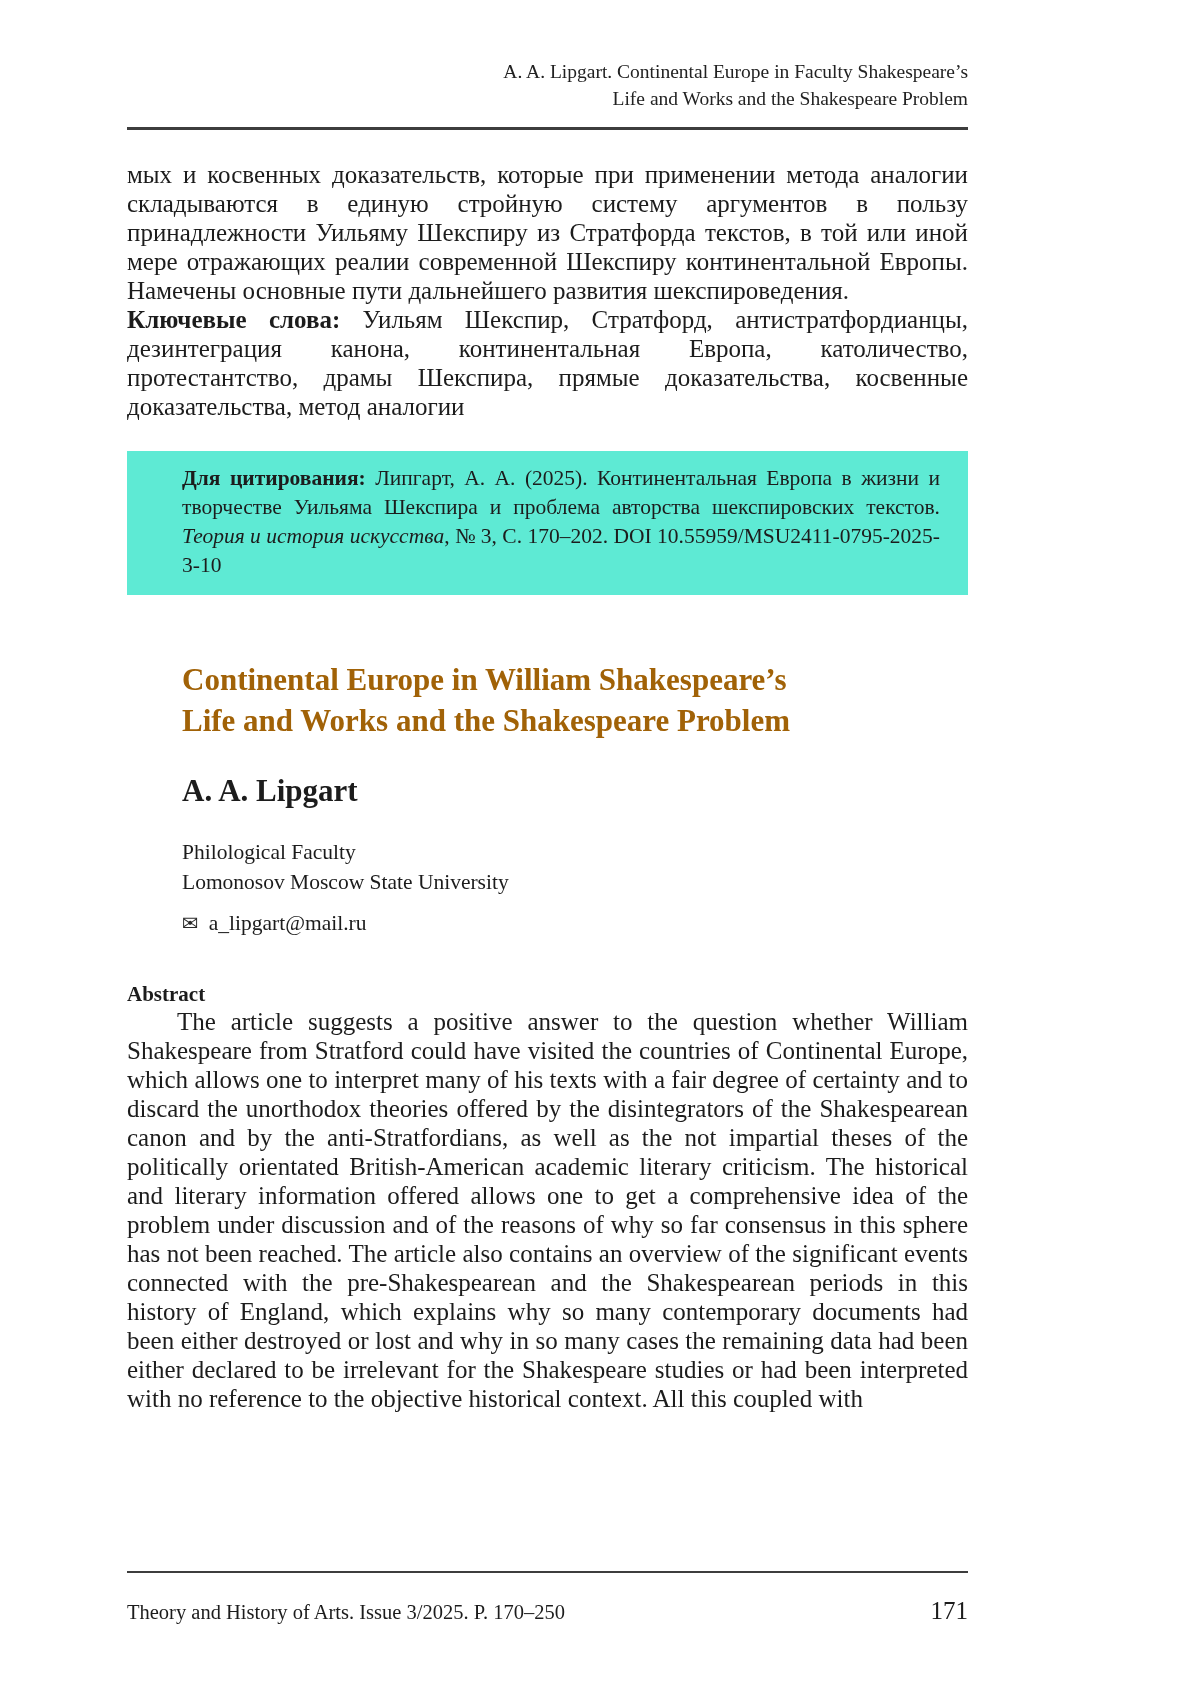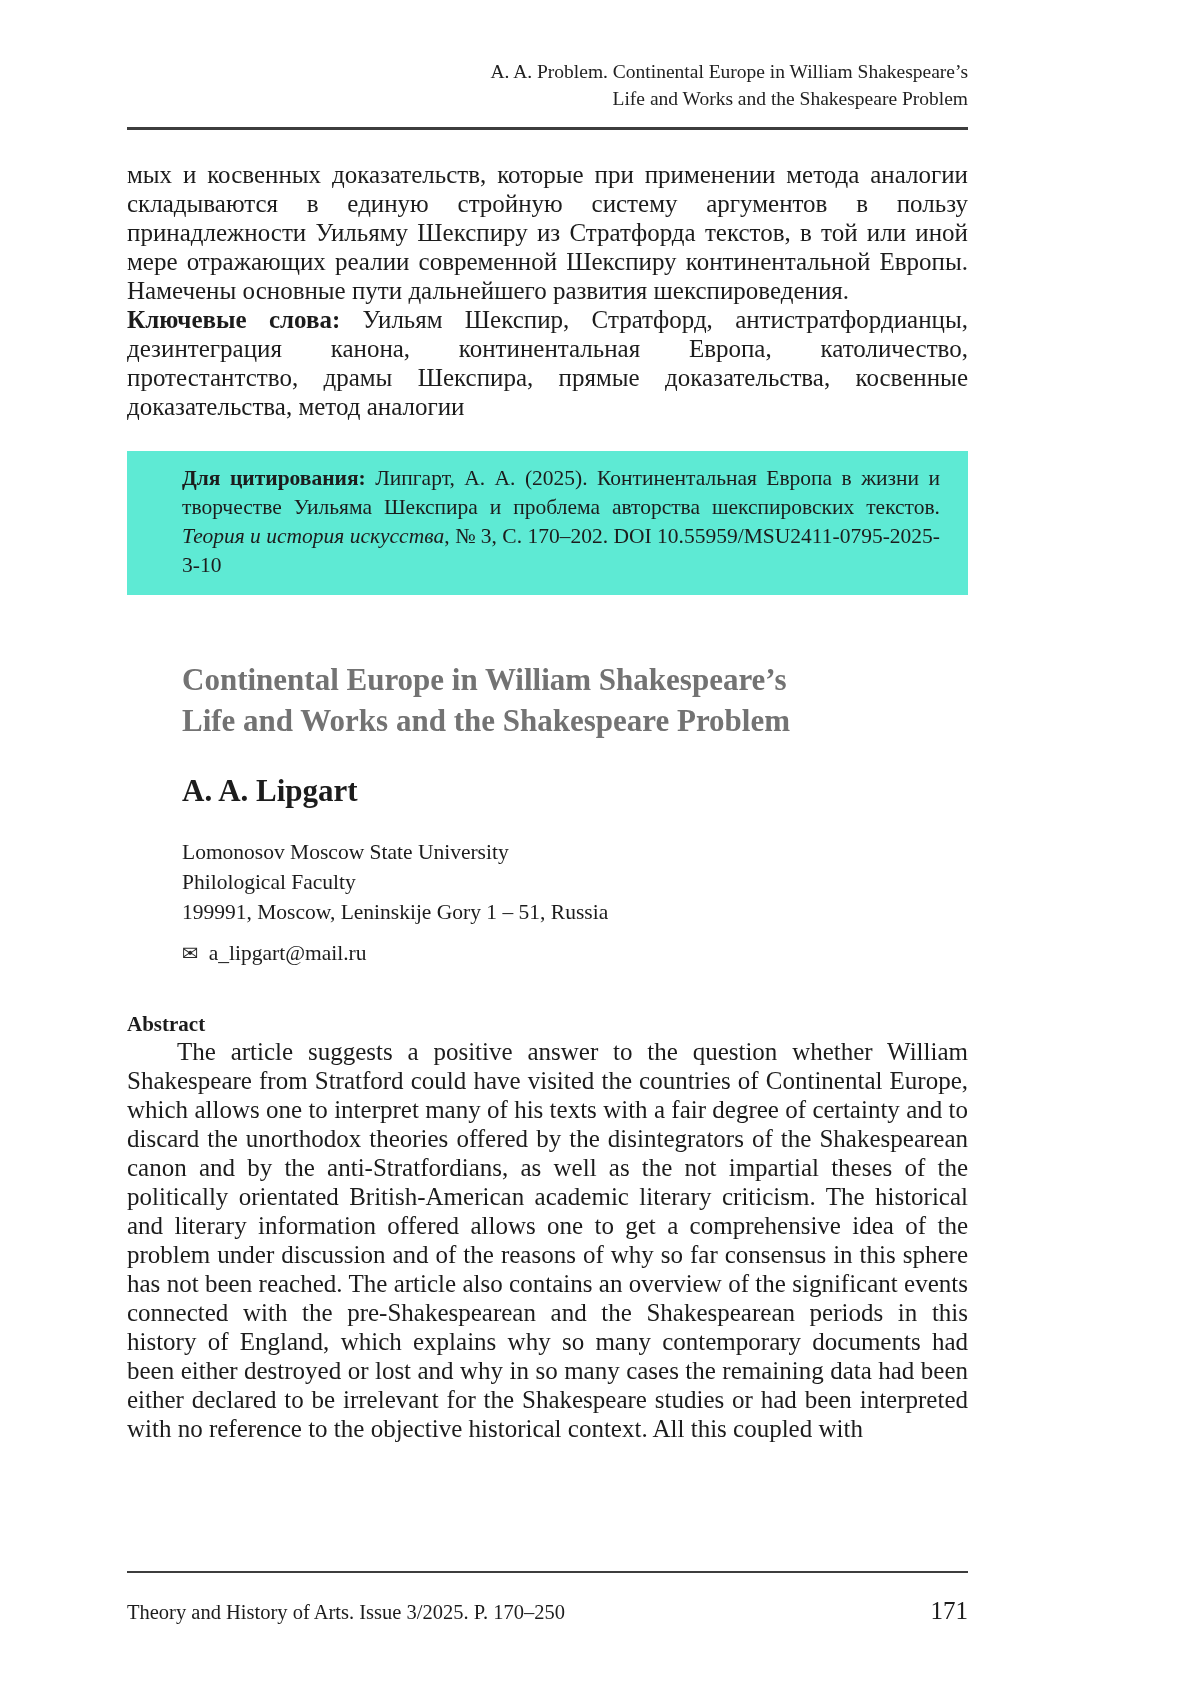--- a/index.html
+++ b/index.html
@@ -63,21 +63,21 @@
   }
   .citation-box b { font-weight: 700; }
   .citation-box i { font-style: italic; }
 
   
   .article-title {
     margin: 64px 0 0 55px;
     font-size: 31px;
     line-height: 41px;
     font-weight: 700;
-    color: #737373;
+    color: #a16207;
   }
   .article-author {
     margin: 32px 0 0 55px;
     font-size: 31px;
     font-weight: 700;
   }
   .affiliation {
     margin: 28px 0 0 55px;
     font-size: 21.5px;
     line-height: 30px;
@@ -121,21 +121,21 @@
     font-size: 25px;
   }
 </style>
 </head>
 <body>
 
 <div class="page">
 
   <header>
     <div class="running-header">
-      <div>A. A. Problem. Continental Europe in William Shakespeare’s</div>
+      <div>A. A. Lipgart. Continental Europe in Faculty Shakespeare’s</div>
       <div>Life and Works and the Shakespeare Problem</div>
     </div>
     <div class="rule"></div>
   </header>
 
   <main>
 
     <p class="body-para ru-continuation">мых и косвенных доказательств, которые при применении метода аналогии складываются в единую стройную систему аргументов в пользу принадлежности Уильяму Шекспиру из Стратфорда текстов, в той или иной мере отражающих реалии современной Шекспиру континентальной Европы. Намечены основные пути дальнейшего развития шекспироведения.</p>
 
     <p class="body-para keywords-para"><b>Ключевые слова:</b><span> Уильям Шекспир, Стратфорд, антистратфордианцы, дезинтеграция канона, континентальная Европа, католичество, протестантство, драмы Шекспира, прямые доказательства, косвенные доказательства, метод аналогии</span></p>
@@ -145,23 +145,22 @@
     </div>
 
     <h1 class="article-title">
       <span>Continental Europe in William Shakespeare’s</span><br>
       <span>Life and Works and the Shakespeare Problem</span>
     </h1>
 
     <p class="article-author">A. A. Lipgart</p>
 
     <div class="affiliation">
+      <div>Philological Faculty</div>
       <div>Lomonosov Moscow State University</div>
-      <div>Philological Faculty</div>
-      <div>199991, Moscow, Leninskije Gory 1 – 51, Russia</div>
     </div>
 
     <p class="email-line">
       <span class="email-icon">✉</span>
       <span>a_lipgart@mail.ru</span>
     </p>
 
     <h2 class="abstract-heading">Abstract</h2>
     <p class="body-para abstract-text">The article suggests a positive answer to the question whether William Shakespeare from Stratford could have visited the countries of Continental Europe, which allows one to interpret many of his texts with a fair degree of certainty and to discard the unorthodox theories offered by the disintegrators of the Shakespearean canon and by the anti-Stratfordians, as well as the not impartial theses of the politically orientated British-American academic literary criticism. The historical and literary information offered allows one to get a comprehensive idea of the problem under discussion and of the reasons of why so far consensus in this sphere has not been reached. The article also contains an overview of the significant events connected with the pre-Shakespearean and the Shakespearean periods in this history of England, which explains why so many contemporary documents had been either destroyed or lost and why in so many cases the remaining data had been either declared to be irrelevant for the Shakespeare studies or had been interpreted with no reference to the objective historical context. All this coupled with</p>
 

